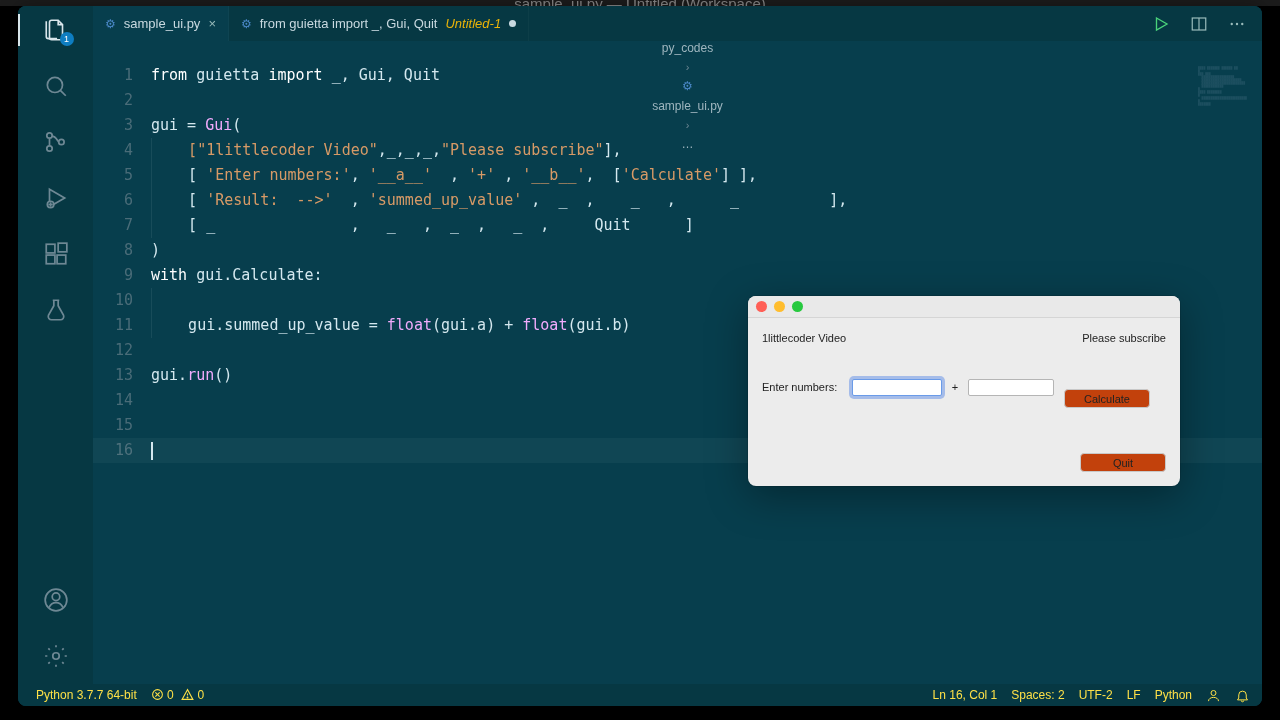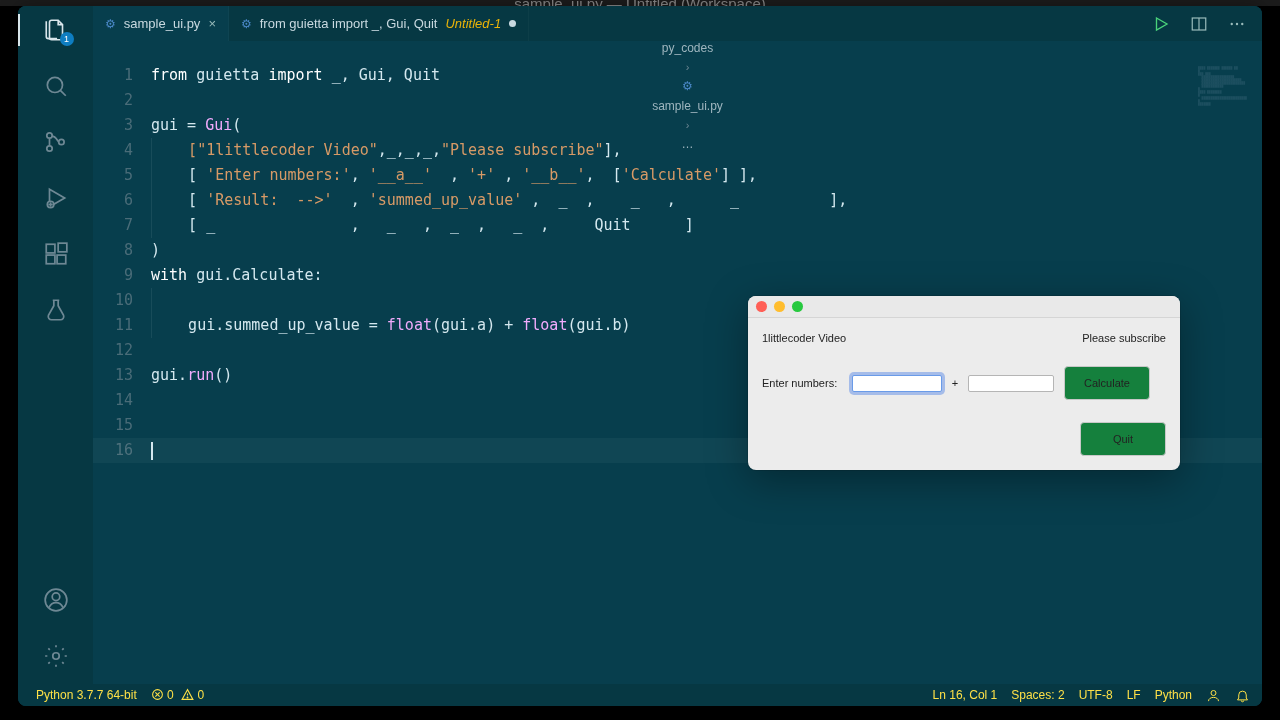--- a/index.html
+++ b/index.html
@@ -41,21 +41,21 @@
 .dialog { position:absolute; top:296px; left:748px; width:432px; background:#ececec; border-radius:8px; box-shadow:0 10px 40px rgba(0,0,0,0.35),0 0 0 1px rgba(0,0,0,0.1); font-size:11px; color:#222; overflow:hidden; }
 .dialog-tb { height:22px; background:#e9e9e9; border-bottom:1px solid #d5d5d5; display:flex; align-items:center; padding-left:8px; gap:7px; }
 .traffic { width:11px; height:11px; border-radius:50%; }
 .tr-red{background:#ff5f56;} .tr-yel{background:#ffbd2e;} .tr-grn{background:#27c93f;}
 .dialog-body { padding:14px 14px 12px; }
 .drow { display:flex; align-items:center; margin-bottom:22px; }
 .drow .lbl { width:90px; }
 .drow .right { margin-left:auto; }
 .dinput { height:17px; border:1px solid #b5b5b5; background:#fff; border-radius:2px; }
 .dinput.focus { box-shadow:0 0 0 3px rgba(80,130,230,0.45); border-color:#6a9be8; }
-.dbtn { height:34px; background:#15803d; border:1px solid #c8c8c8; border-radius:4px; font-size:11px; display:flex; align-items:center; justify-content:center; cursor:pointer; }
+.dbtn { height:19px; background:#c2410c; border:1px solid #c8c8c8; border-radius:4px; font-size:11px; display:flex; align-items:center; justify-content:center; cursor:pointer;margin-top:23px; }
 .plus { width:10px; text-align:center; }
 
 svg { display:block; }
 </style>
 </head>
 <body>
 
 <div class="titlebar">sample_ui.py — Untitled (Workspace)</div>
 
 <div class="window">
@@ -212,21 +212,21 @@
       <svg style="display:inline;vertical-align:-2px;margin-left:4px;" width="13" height="13" viewBox="0 0 24 24" fill="none" stroke="currentColor" stroke-width="2">
           <path d="M12 3l10 18H2z"></path>
           <line x1="12" y1="10" x2="12" y2="14"></line>
           <circle cx="12" cy="17.5" r="0.8" fill="currentColor"></circle>
         </svg>
       <span>0</span>
     </span>
     <div class="spacer"></div>
     <span>Ln 16, Col 1</span>
     <span>Spaces: 2</span>
-    <span>UTF-8</span>
+    <span>UTF-2</span>
     <span>LF</span>
     <span>Python</span>
     <span>
       <svg width="15" height="15" viewBox="0 0 24 24" fill="none" stroke="currentColor" stroke-width="1.6">
           <circle cx="12" cy="8" r="4"></circle>
           <path d="M4 21c0-4 4-6 8-6s8 2 8 6"></path>
         </svg>
     </span>
     <span>
       <svg width="15" height="15" viewBox="0 0 24 24" fill="none" stroke="currentColor" stroke-width="1.6">

